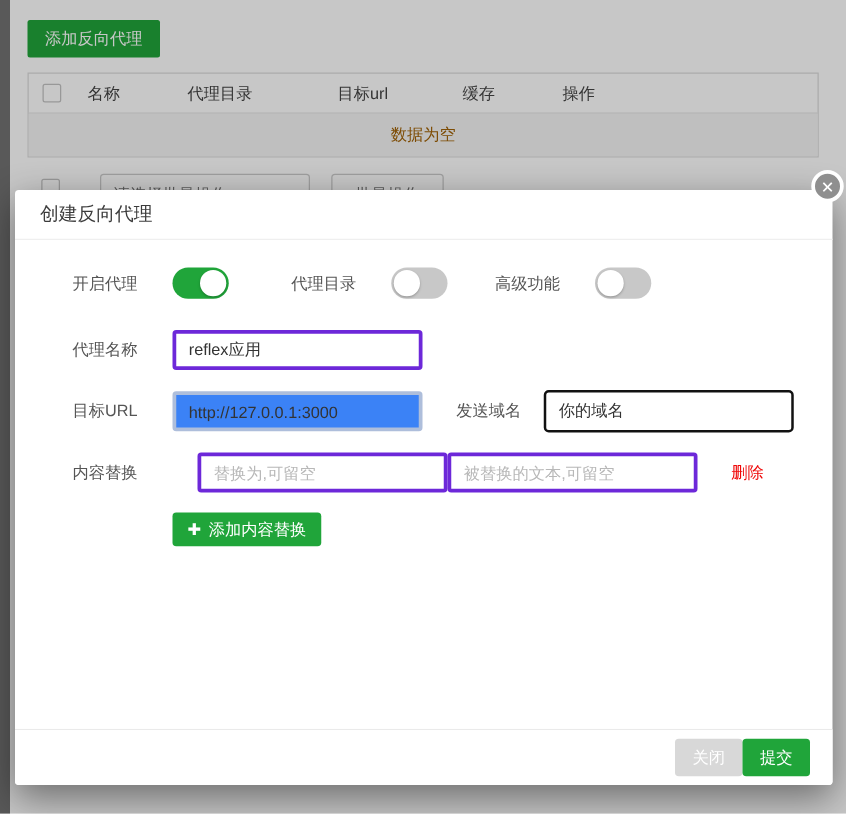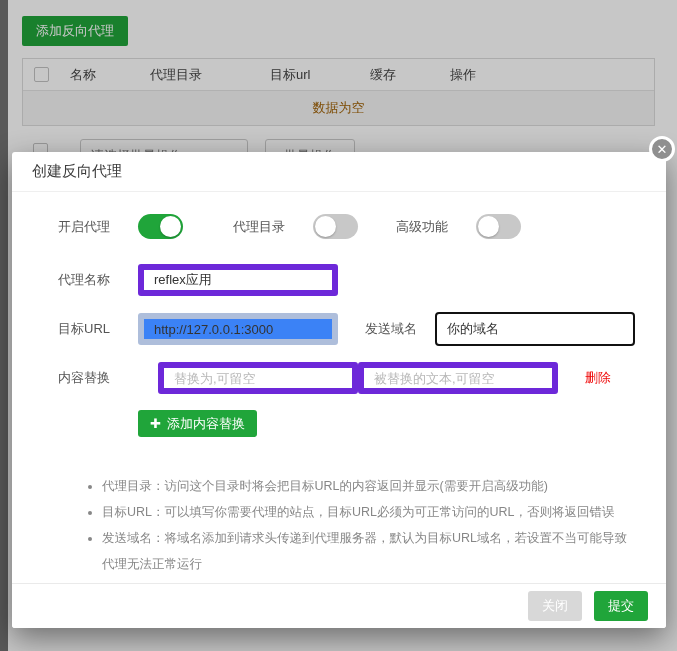--- a/index.html
+++ b/index.html
@@ -79,21 +79,21 @@
     position:relative; cursor:pointer; flex:0 0 auto; }
   .toggle .knob {
     position:absolute; top:2px; left:2px; width:21px; height:21px; border-radius:50%;
     background:#fff; box-shadow:0 1px 2px rgba(0,0,0,0.25);
   }
   .toggle.on { background:#20a53a; }
   .toggle.on .knob { left:auto; right:2px; }
   .tg-gap1 { margin-left:50px; } .tg-gap2 { margin-left:38px; }
 
   .text-input {
-    width:200px; height:32px; border:6px solid #6d28d9; border-radius:3px;
+    width:200px; height:32px; border:3px solid #6d28d9; border-radius:3px;
     padding:0 10px; font-size:13px; color:#333; font-family:inherit; outline:none;
     background:#fff;
   }
   .text-input::placeholder { color:#b8b8b8; }
   .text-input.highlight { background:#3b82f6; border-color:#aebedb; }
   .text-input.focused { border:2px solid #111; border-radius:4px; height:34px; caret-color:#000; }
   .lbl-send { margin-left:27px; width:70px; color:#555; flex:0 0 auto; }
   .gap20 { margin-left:20px; } .gap27 { margin-left:27px; }
   .delete-link { color:#ef0808; cursor:pointer; }
 
@@ -102,21 +102,21 @@
     display:inline-flex; align-items:center; gap:6px; font-size:13px;
   }
   .plus-ico { font-size:13px; line-height:1; }
 
   .notes { margin:36px 30px 0 30px; list-style:disc; padding-left:14px; }
   .notes li { color:#878787; font-size:12.5px; line-height:26px; }
 
   .modal-footer {
     position:absolute; left:0; right:0; bottom:0; height:45px;
     border-top:1px solid #eaeaea; display:flex; align-items:center;
-    justify-content:flex-end; padding-right:18px; gap:12px; background:#fff;
+    justify-content:flex-end; padding-right:18px; gap:0; background:#fff;
     border-radius:0 0 3px 3px;
   }
   .btn-footer { height:30px; padding:0 14px; border:none; border-radius:3px;
     color:#fff; font-size:13px; cursor:pointer; font-family:inherit; }
   .btn-cancel { background:#d8d8d8; }
   .btn-submit { background:#20a53a; }
 </style>
 </head>
 <body>
 
@@ -194,26 +194,20 @@
         <input class="text-input gap20" placeholder="替换为,可留空" style="">
         <input class="text-input" placeholder="被替换的文本,可留空" style="">
         <span class="delete-link gap27">删除</span>
       </div>
 
       <button class="btn-green add-replace-btn">
         <span class="plus-ico">✚</span>
         <span>添加内容替换</span>
       </button>
 
-      <ul class="notes">
-        <li>代理目录：访问这个目录时将会把目标URL的内容返回并显示(需要开启高级功能)</li>
-        <li>目标URL：可以填写你需要代理的站点，目标URL必须为可正常访问的URL，否则将返回错误</li>
-        <li>发送域名：将域名添加到请求头传递到代理服务器，默认为目标URL域名，若设置不当可能导致代理无法正常运行</li>
-        <li>内容替换：只能在使用nginx时提供，最多可以添加3条替换内容,如果不需要替换请留空</li>
-      </ul>
     </div>
 
     <div class="modal-footer">
       <button class="btn-footer btn-cancel">关闭</button>
       <button class="btn-footer btn-submit">提交</button>
     </div>
   </div>
 
 </div>
 

